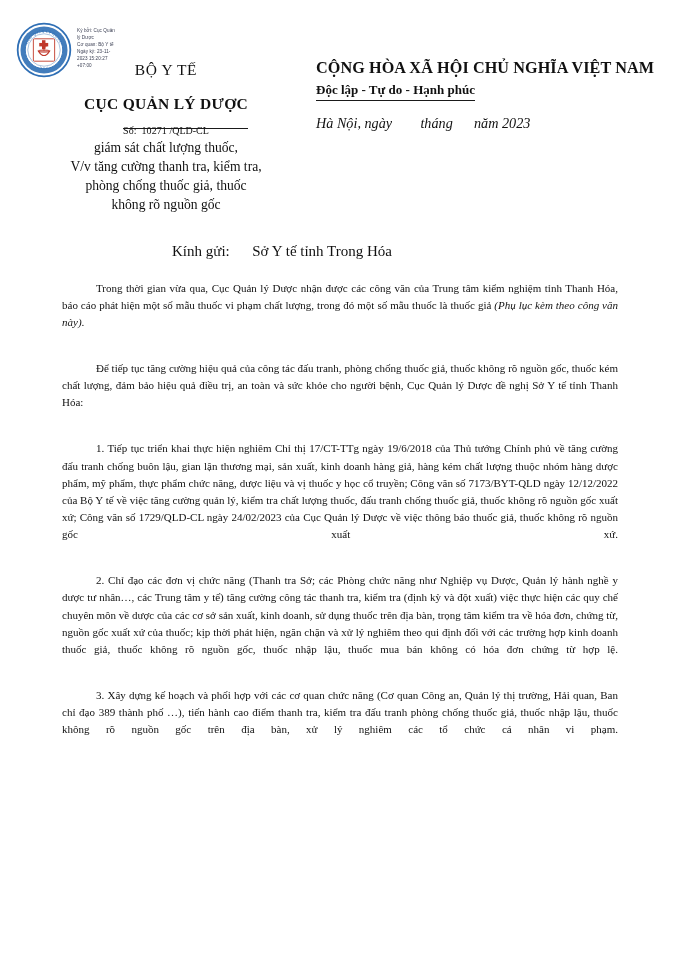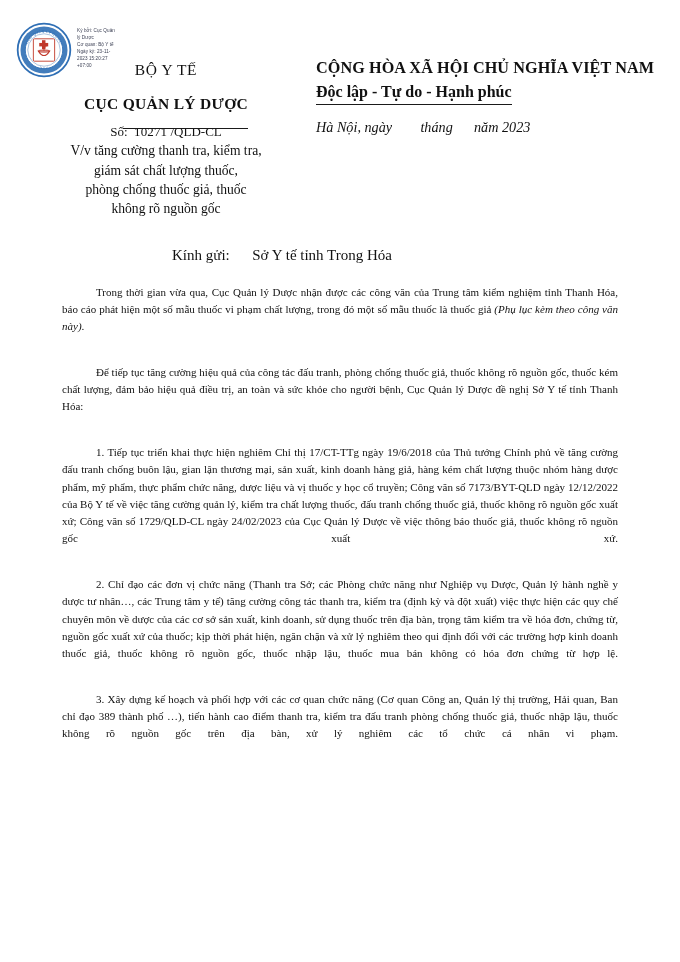--- a/index.html
+++ b/index.html
@@ -92,21 +92,21 @@
     margin: 1px 0 0 0;
     position: relative;
     display: inline-block;
   }
   .agency-name .ul-part {
     border-bottom: 1.3px solid #1a1a1a;
     padding-bottom: 16px;
   }
 
   .doc-number {
-    font-size: 13px;
+    font-size: 10px;
     margin-top: 9px;
     line-height: 1.3;
   }
   .doc-number .num {
     letter-spacing: 0.01em;
   }
 
   .doc-subject {
     font-size: 13.6px;
     line-height: 1.42;
@@ -116,21 +116,21 @@
 
   
   .nation-title {
     font-size: 16.2px;
     font-weight: bold;
     letter-spacing: 0.005em;
     line-height: 1.3;
     white-space: nowrap;
   }
   .nation-motto {
-    font-size: 16px;
+    font-size: 13px;
     font-weight: bold;
     line-height: 1.35;
     margin-top: 2px;
     display: inline-block;
     border-bottom: 1.3px solid #1a1a1a;
     padding-bottom: 1px;
   }
   .dateline {
     font-size: 14.2px;
     font-style: italic;
@@ -228,22 +228,22 @@
 +07:00</div>
       </div>
 
       <div class="agency-parent">BỘ Y TẾ</div>
 
       <div class="agency-name"><span>CỤC </span><span class="ul-part">QUẢN LÝ DƯỢC</span></div>
 
       <div class="doc-number"><span>Số:</span><span>&nbsp;&nbsp;</span><span class="num">10271</span><span>&nbsp;</span><span>/QLD-CL</span></div>
 
       <div class="doc-subject">
+        <div>giám sát chất lượng thuốc,</div>
         <div>V/v tăng cường thanh tra, kiểm tra,</div>
-        <div>giám sát chất lượng thuốc,</div>
         <div>phòng chống thuốc giả, thuốc</div>
         <div>không rõ nguồn gốc</div>
       </div>
     </div>
 
     <div class="header-right">
       <div class="nation-title">CỘNG HÒA XÃ HỘI CHỦ NGHĨA VIỆT NAM</div>
       <div class="nation-motto">Độc lập - Tự do - Hạnh phúc</div>
       <div class="dateline">Hà Nội, ngày        tháng      năm 2023</div>
     </div>

